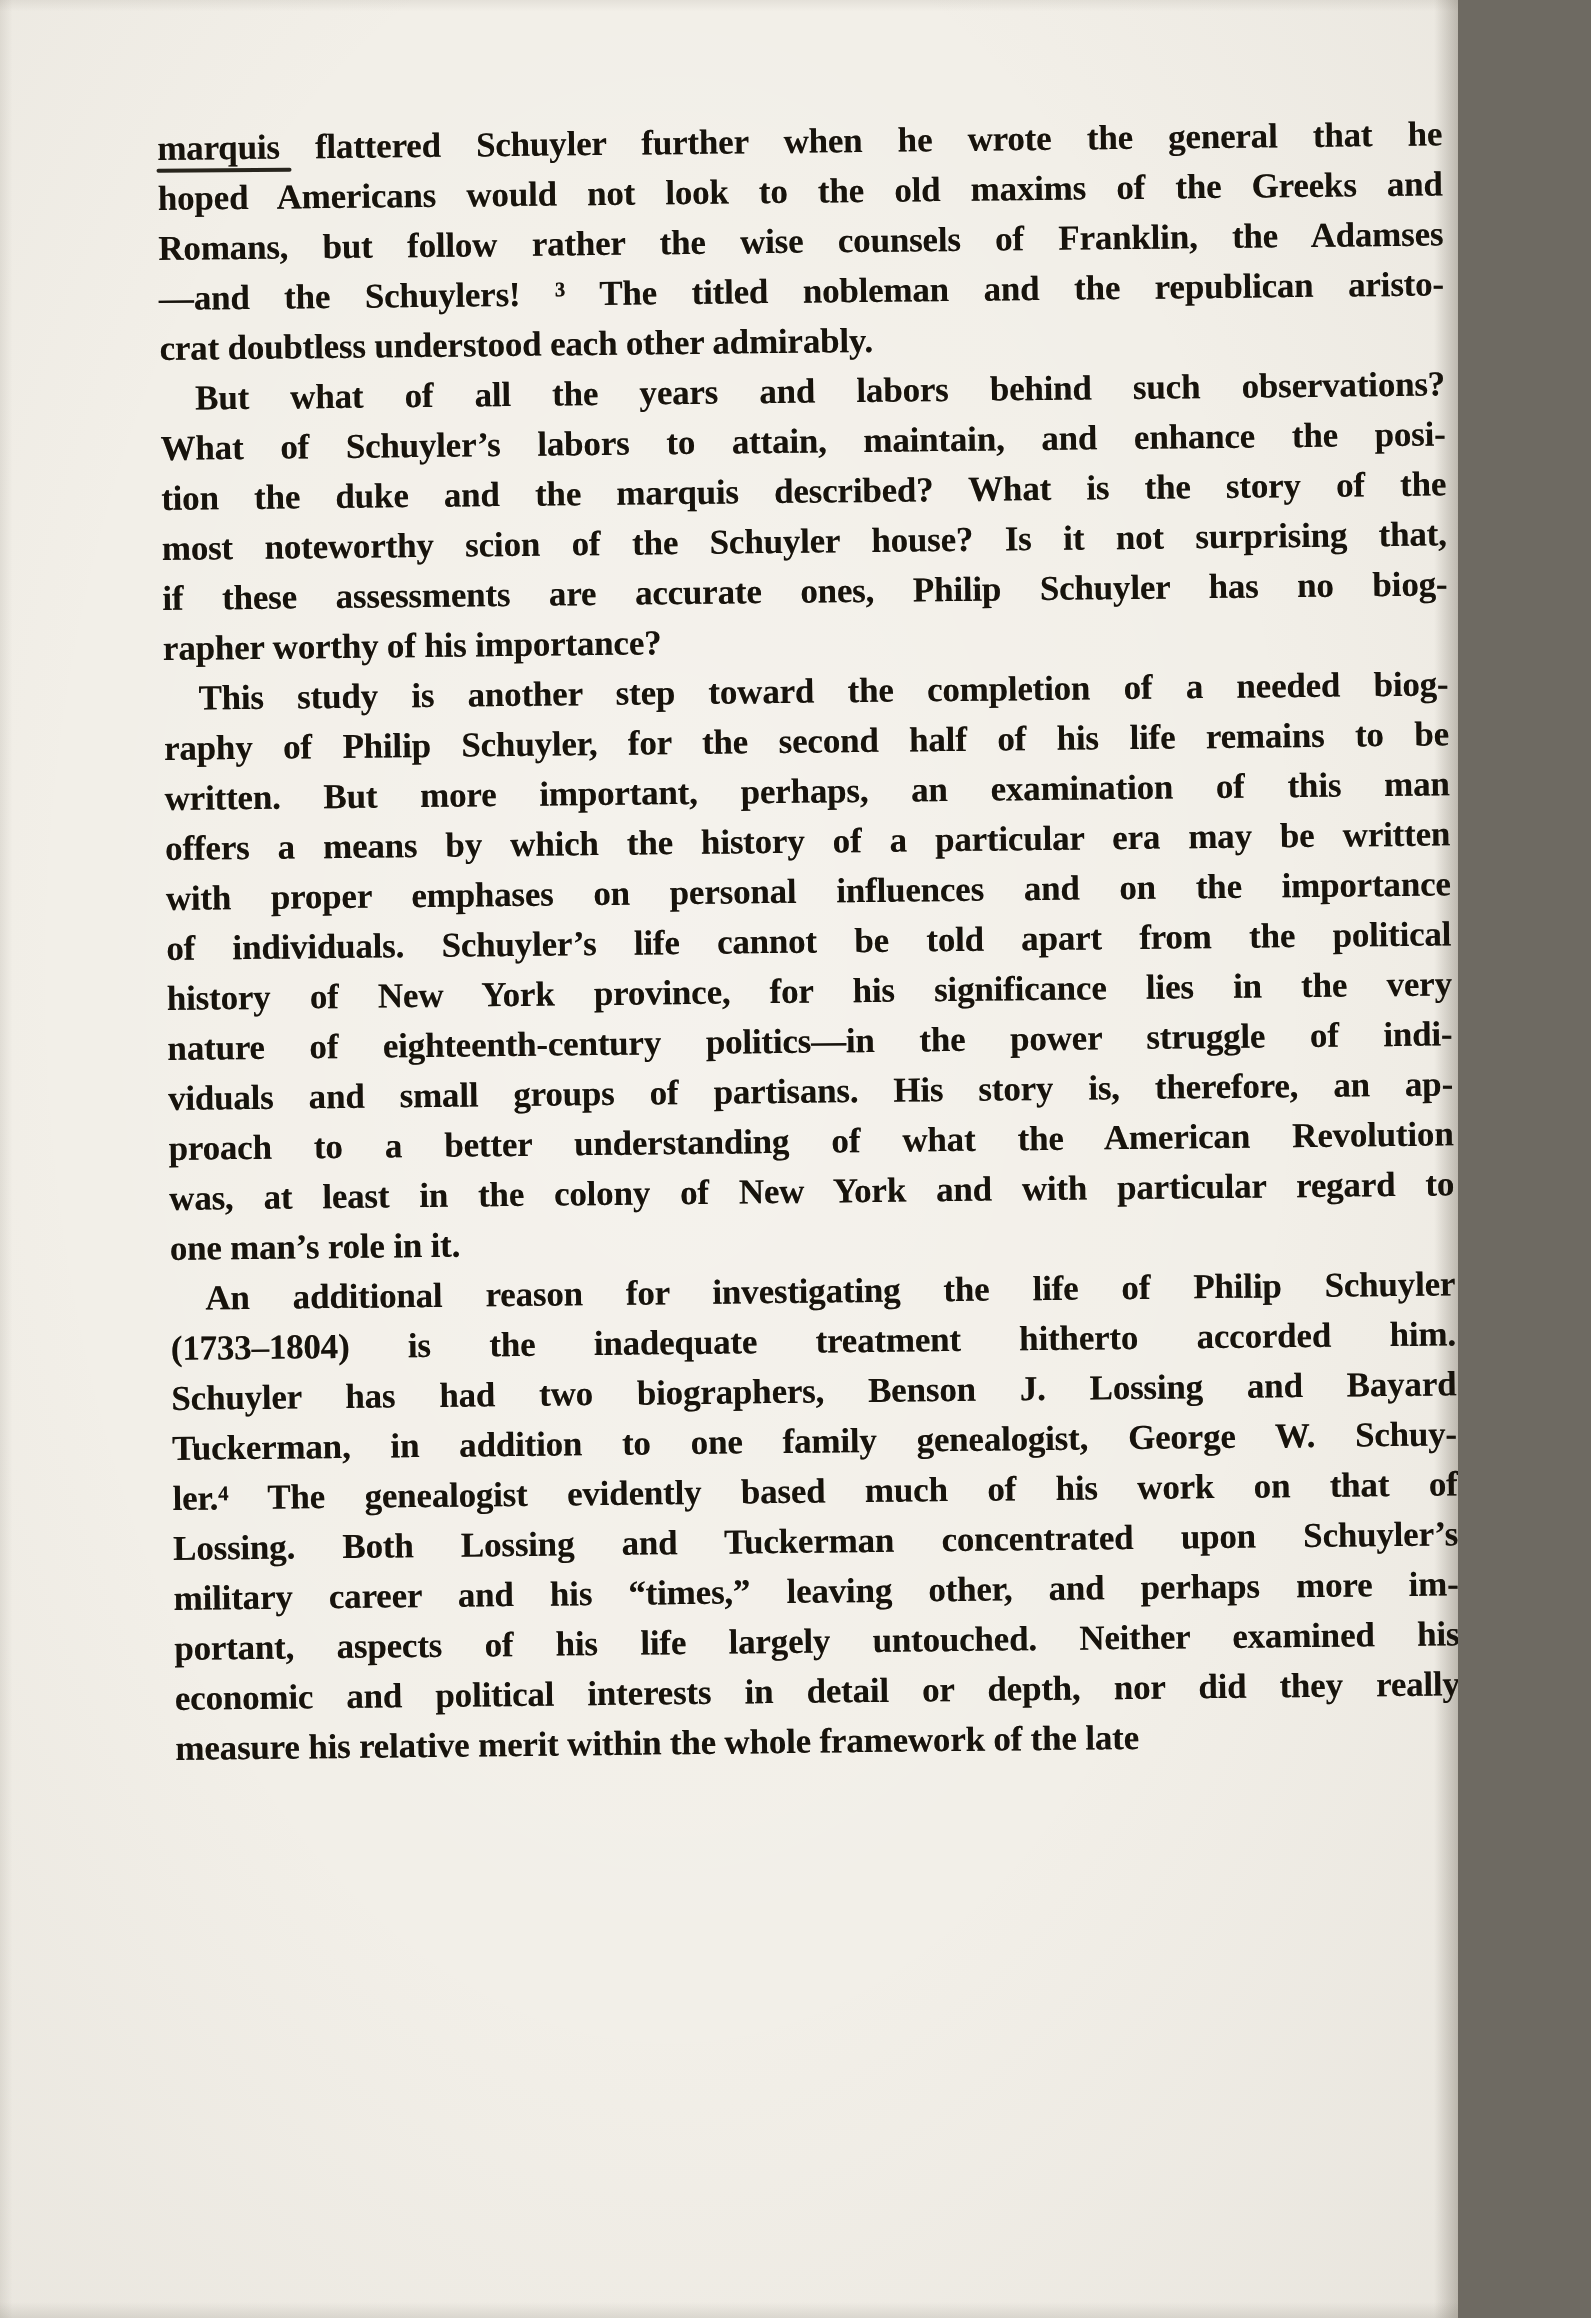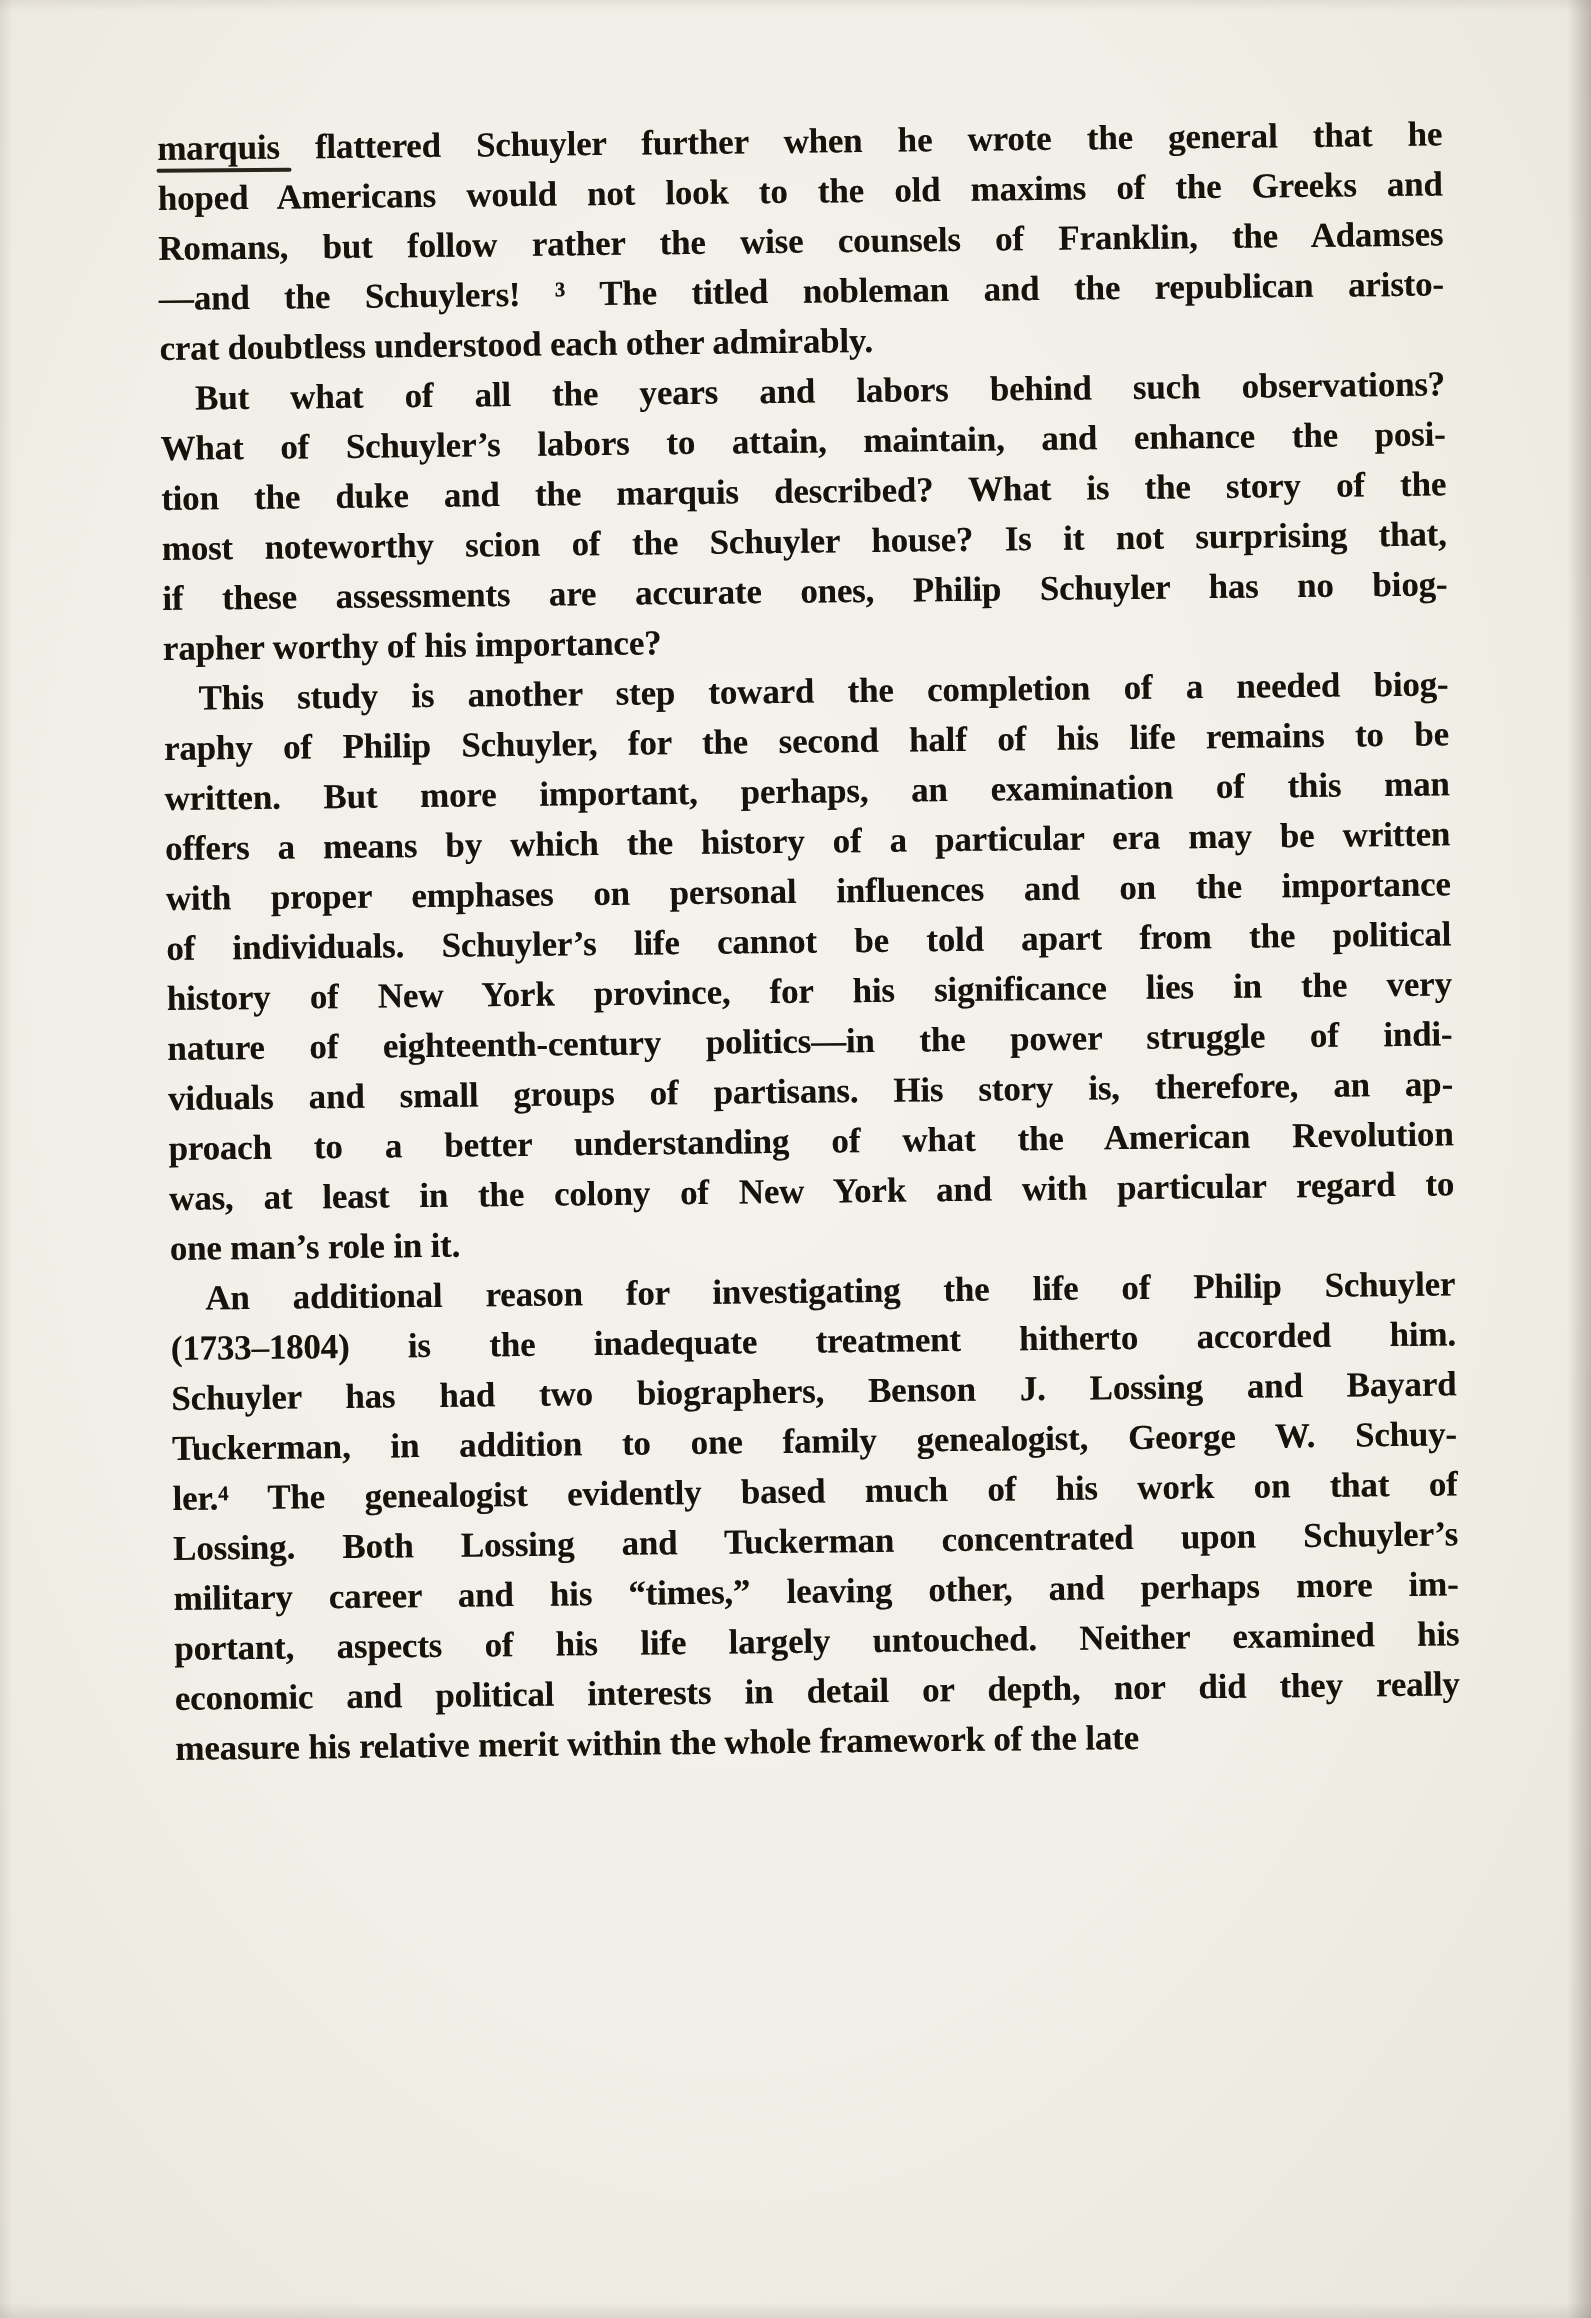--- a/index.html
+++ b/index.html
@@ -1,20 +1,20 @@
 <!DOCTYPE html>
 <html style="--paper: #f2efe8; --ink: #17130c;font-size:8.6px"><head>
 <meta charset="utf-8">
 <style>
   html,body{margin:0;padding:0;}
   body{background:#6e6a62;font-family:"Liberation Serif","DejaVu Serif",serif;}
 
   .page{
     position:relative;
-    width:1591px;height:2319px;
+    width:1458px;height:2319px;
     background-color:var(--paper,#f2efe8);
     overflow:hidden;
     font-family:Liberation Serif, serif;
   }
 
   
   .vignette{position:absolute;inset:0;pointer-events:none;
     background:radial-gradient(ellipse at 46% 42%, rgba(255,255,255,0.22) 0%, rgba(255,255,255,0) 55%, rgba(118,110,96,0.08) 100%);}
   .edge-right{position:absolute;top:0;right:0;width:26px;height:100%;
     background:linear-gradient(to left, rgba(104,97,84,0.36), rgba(104,97,84,0) 92%);}

